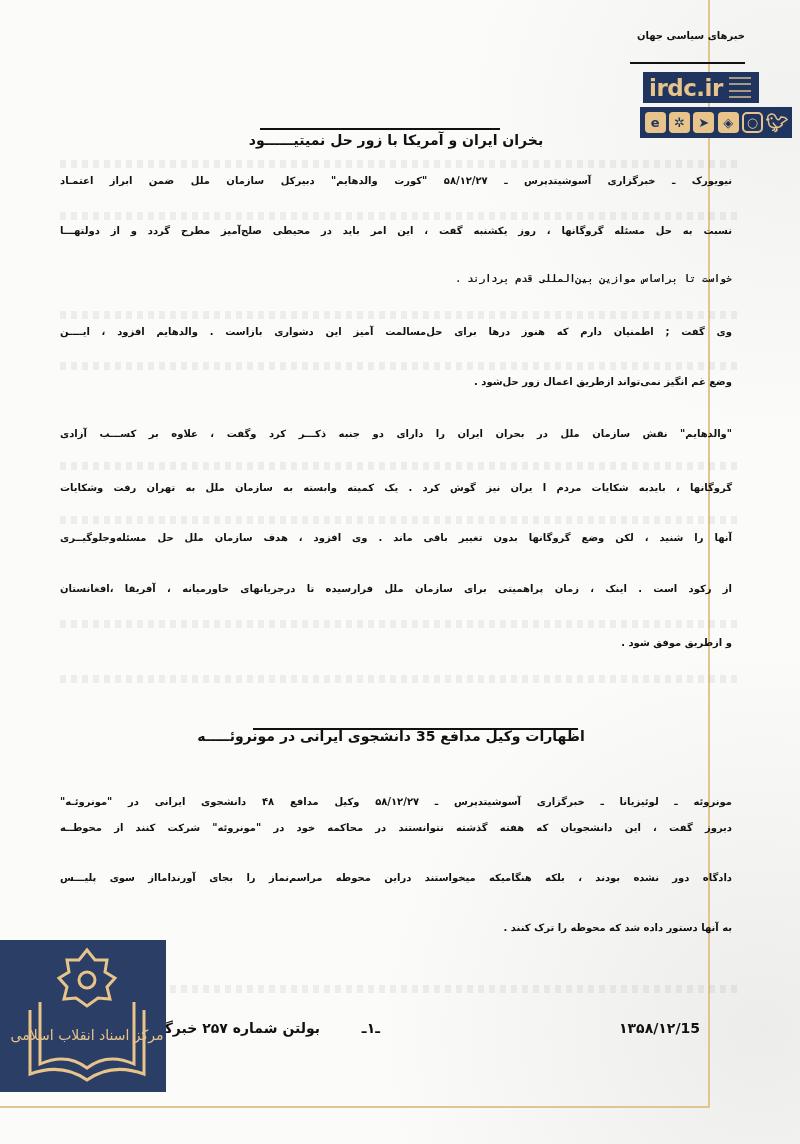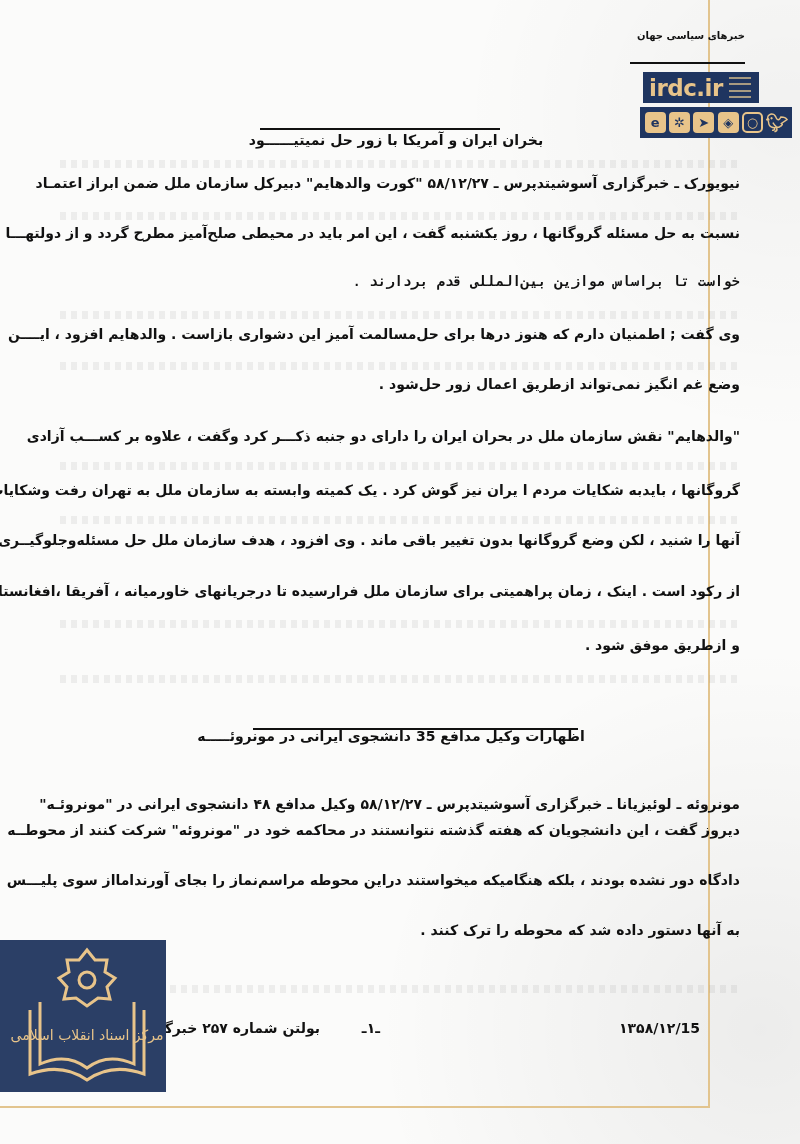--- a/index.html
+++ b/index.html
@@ -32,22 +32,22 @@
     position:absolute; right:-5px; top:62px; width:115px; height:2px; background:#111;
   }
   .headline {
     position:absolute; top:100px; left:0; right:8px; text-align:center;
     font-weight:bold; font-size:14px;margin-top:32px;
   }
   .headline-rule {
     position:absolute; height:2px; background:#111;
   }
   .para-line {
-    position:absolute; right:0; left:0;
-    font-weight:bold; font-size:14px; white-space:nowrap;
+    position:absolute; right:8px; left:0;
+    font-weight:bold; font-size:10px; white-space:nowrap;
     text-align:justify; text-align-last:justify;
   }
   .para-line.last { text-align-last:right; }
   .ghost {
     position:absolute; right:0; left:0; height:8px;
     background:repeating-linear-gradient(90deg, rgba(120,120,120,0.18) 0 6px, transparent 6px 11px);
     opacity:.6;
   }
   .footer {
     position:absolute; top:1020px; left:60px; width:640px; height:24px;

